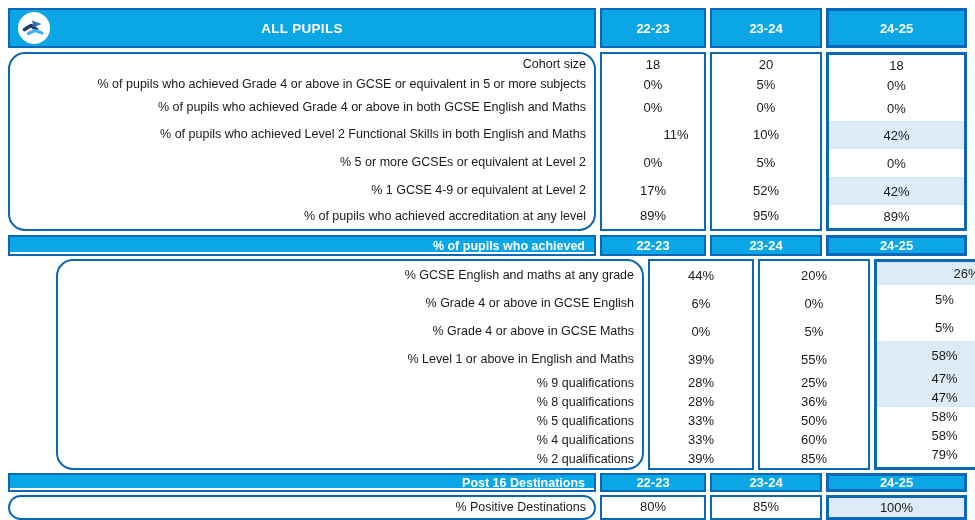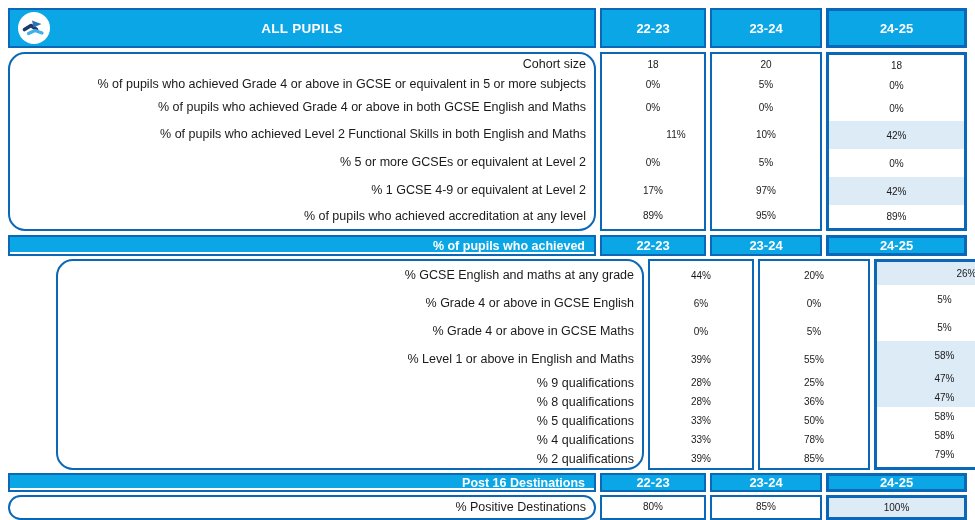--- a/index.html
+++ b/index.html
@@ -21,21 +21,21 @@
   .year{background:var(--blue);border:2px solid var(--dark);box-sizing:border-box;color:#fff;
         font-weight:bold;font-size:13px;display:flex;align-items:center;justify-content:center;flex:none;}
   .year.c3{border-width:3px;}
   .w1{width:106px;} .w2{width:112px;} .w3{width:141px;}
   .labelbox{width:588px;flex:none;border:2px solid var(--dark);box-sizing:content-box;background:#fff;}
   .labelbox{box-sizing:border-box;border-radius:17px;}
   .colbox{border:2px solid var(--dark);box-sizing:border-box;background:#fff;flex:none;}
   .colbox.c3{border-width:3px;}
   .lrow{display:flex;align-items:center;justify-content:flex-end;padding-right:8px;
         font-size:12.5px;white-space:nowrap;overflow:hidden;}
-  .vrow{display:flex;align-items:center;justify-content:center;font-size:10px;}
+  .vrow{display:flex;align-items:center;justify-content:center;font-size:13px;}
   .vrow.hl{background:var(--hl);}
   .logo-wrap{position:absolute;left:8px;top:50%;transform:translateY(-50%);width:32px;height:32px;}
 </style>
 </head>
 <body>
 
 <div class="report">
   <div id="mount">
       <div class="hrow">
         <div class="bar center" style="height: 40px;">
@@ -74,21 +74,21 @@
           <div class="vrow" style="height: 28px;">17%</div>
           <div class="vrow" style="height: 23px;">89%</div>
         </div>
         <div class="gapv"></div>
         <div class="colbox w2">
           <div class="vrow" style="height: 20px;">20</div>
           <div class="vrow" style="height: 20px;">5%</div>
           <div class="vrow" style="height: 26px;">0%</div>
           <div class="vrow" style="height: 28px;">10%</div>
           <div class="vrow" style="height: 28px;">5%</div>
-          <div class="vrow" style="height: 28px;">97%</div>
+          <div class="vrow" style="height: 28px;">52%</div>
           <div class="vrow" style="height: 23px;">95%</div>
         </div>
         <div class="gapv"></div>
         <div class="colbox w3 c3">
           <div class="vrow" style="height: 20px;">18</div>
           <div class="vrow" style="height: 20px;">0%</div>
           <div class="vrow" style="height: 26px;">0%</div>
           <div class="vrow hl" style="height: 28px;">42%</div>
           <div class="vrow" style="height: 28px;">0%</div>
           <div class="vrow hl" style="height: 28px;">42%</div>
@@ -132,21 +132,21 @@
         </div>
         <div class="gapv"></div>
         <div class="colbox w2">
           <div class="vrow" style="height: 28px;">20%</div>
           <div class="vrow" style="height: 28px;">0%</div>
           <div class="vrow" style="height: 28px;">5%</div>
           <div class="vrow" style="height: 28px;">55%</div>
           <div class="vrow" style="height: 19px;">25%</div>
           <div class="vrow" style="height: 19px;">36%</div>
           <div class="vrow" style="height: 19px;">50%</div>
-          <div class="vrow" style="height: 19px;">78%</div>
+          <div class="vrow" style="height: 19px;">60%</div>
           <div class="vrow" style="height: 19px;">85%</div>
         </div>
         <div class="gapv"></div>
         <div class="colbox w3 c3">
           <div class="vrow hl" style="height: 23px; padding-left: 44px;">26%</div>
           <div class="vrow" style="height: 28px;">5%</div>
           <div class="vrow" style="height: 28px;">5%</div>
           <div class="vrow hl" style="height: 28px;">58%</div>
           <div class="vrow hl" style="height: 19px;">47%</div>
           <div class="vrow hl" style="height: 19px;">47%</div>

